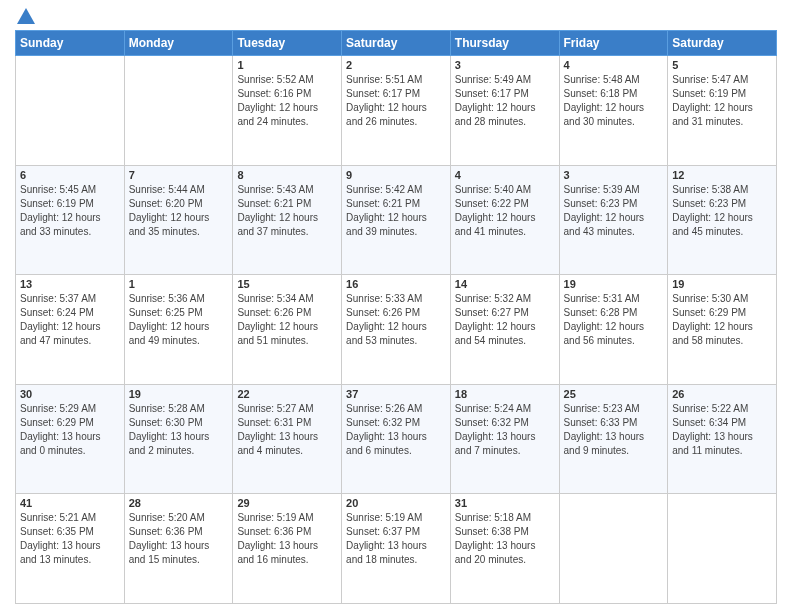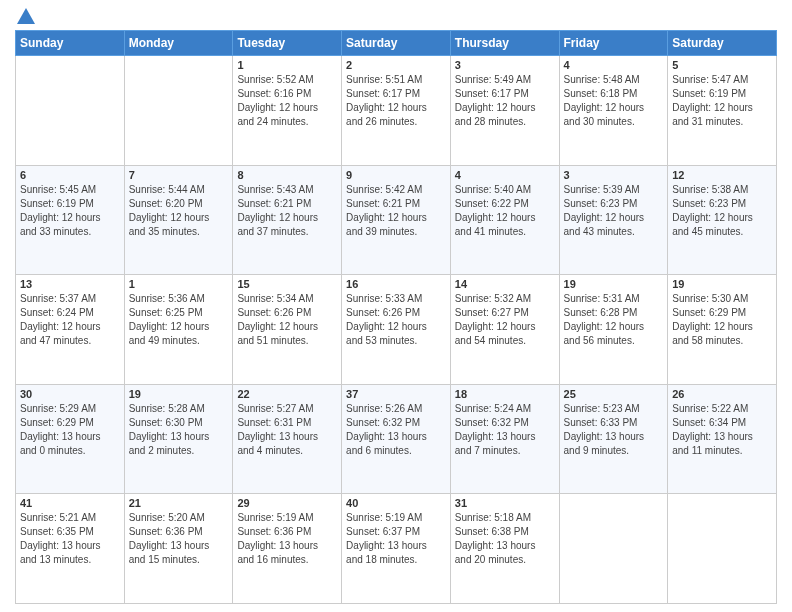--- a/index.html
+++ b/index.html
@@ -247,29 +247,29 @@
             <span class="day-number">26</span>
             <div class="day-info">Sunrise: 5:22 AM<br>Sunset: 6:34 PM<br>Daylight: 13 hours and 11 minutes.</div>
           </td>
         </tr>
         <tr>
           <td>
             <span class="day-number">41</span>
             <div class="day-info">Sunrise: 5:21 AM<br>Sunset: 6:35 PM<br>Daylight: 13 hours and 13 minutes.</div>
           </td>
           <td>
-            <span class="day-number">21</span>
+            <span class="day-number">28</span>
             <div class="day-info">Sunrise: 5:20 AM<br>Sunset: 6:36 PM<br>Daylight: 13 hours and 15 minutes.</div>
           </td>
           <td>
             <span class="day-number">29</span>
             <div class="day-info">Sunrise: 5:19 AM<br>Sunset: 6:36 PM<br>Daylight: 13 hours and 16 minutes.</div>
           </td>
           <td>
-            <span class="day-number">40</span>
+            <span class="day-number">20</span>
             <div class="day-info">Sunrise: 5:19 AM<br>Sunset: 6:37 PM<br>Daylight: 13 hours and 18 minutes.</div>
           </td>
           <td>
             <span class="day-number">31</span>
             <div class="day-info">Sunrise: 5:18 AM<br>Sunset: 6:38 PM<br>Daylight: 13 hours and 20 minutes.</div>
           </td>
           <td class="empty-cell"></td>
           <td class="empty-cell"></td>
         </tr>
       </tbody>

